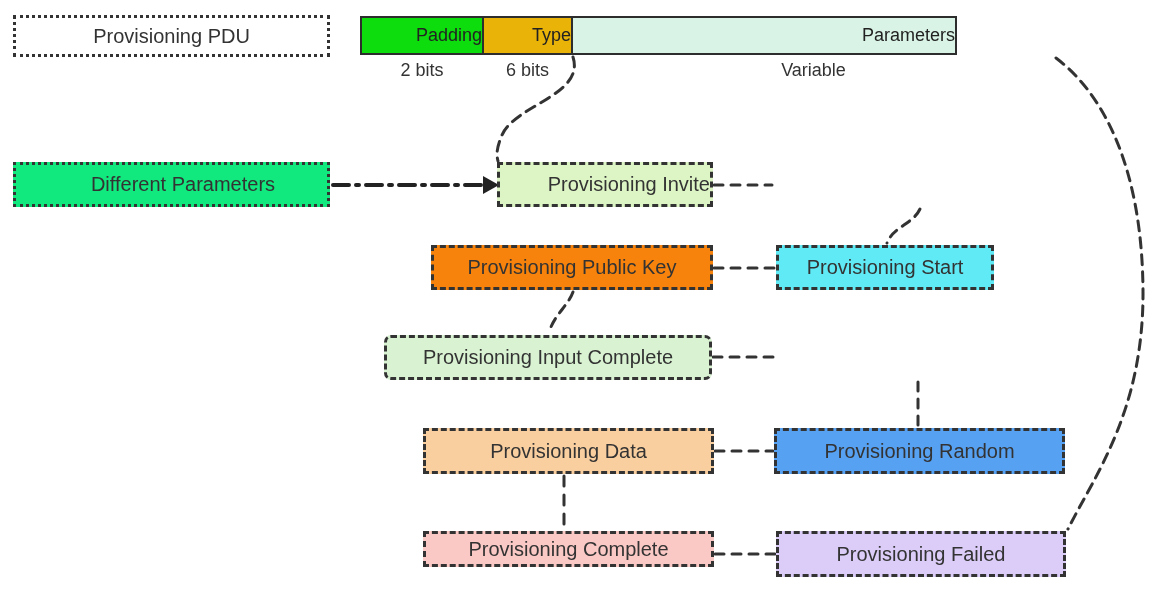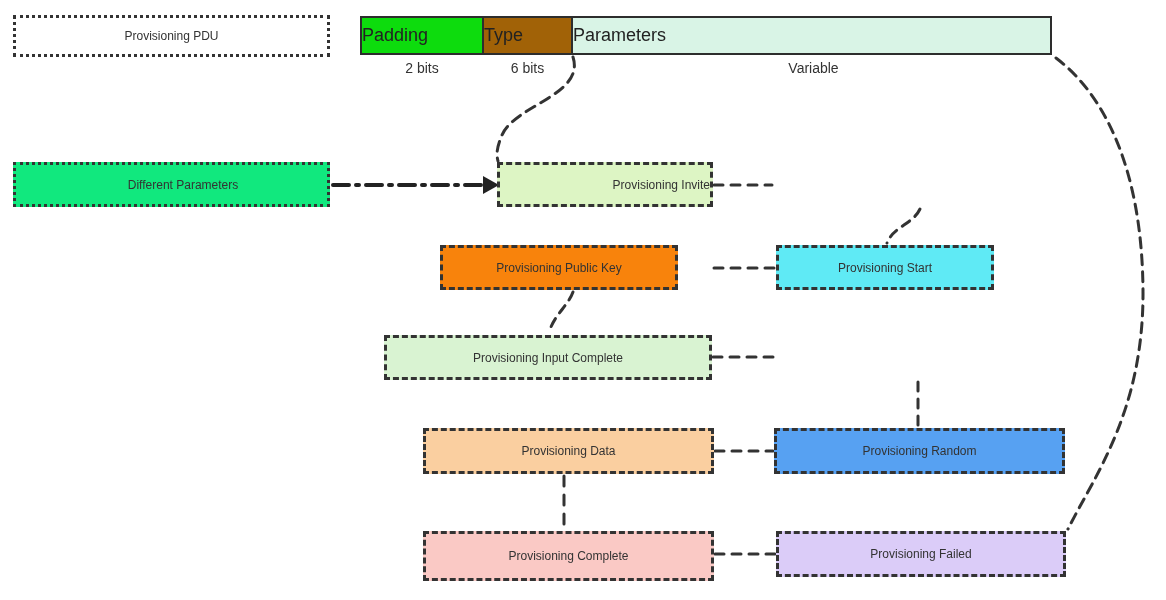--- a/index.html
+++ b/index.html
@@ -10,55 +10,55 @@
     font-family:"Liberation Sans","DejaVu Sans",sans-serif;
     color:#333333;
     overflow:hidden;
   }
   #connectors{position:absolute;left:0;top:0;width:1166px;height:600px;z-index:1;pointer-events:none;}
   .node{
     position:absolute;z-index:2;
     display:flex;align-items:center;justify-content:center;
     box-sizing:border-box;
     border:3px dashed #333333;
-    font-size:12px;color:#333333;
+    font-size:20px;color:#333333;
     white-space:nowrap;
   }
   .dotted{border-style:dotted;}
   .fieldbox{
     position:absolute;z-index:2;
-    display:flex;align-items:center;justify-content:flex-start;
+    display:flex;align-items:center;justify-content:flex-end;
     box-sizing:border-box;
     border:2px solid #2d2d2d;
     font-size:18px;color:#222222;
     white-space:nowrap;
   }
   .sizelabel{
     position:absolute;z-index:2;
-    font-size:14px;color:#333333;
+    font-size:18px;color:#333333;
     text-align:center;white-space:nowrap;
   }
   
   #legend-box        {left:13px;  top:15px;  width:317px; height:42px; background:#ffffff;}
   #field-padding     {left:360px; top:16px;  width:124px; height:39px;}
   #field-type        {left:482px; top:16px;  width:91px;  height:39px;}
-  #field-parameters  {left:571px; top:16px;  width:481px; height:39px;}
+  #field-parameters  {left:571px; top:16px;  width:386px; height:39px;}
   #size-padding      {left:360px; top:60px;  width:124px;}
   #size-type         {left:482px; top:60px;  width:91px;}
   #size-parameters   {left:571px; top:60px;  width:485px;}
   #source-box        {left:13px;  top:162px; width:317px; height:45px;padding-left:23px;}
   #node-invite       {left:497px; top:162px; width:216px; height:45px;justify-content:flex-end;}
   #node-capabilities {left:773px; top:162px; width:295px; height:45px;}
-  #node-public-key   {left:440px; top:245px; width:238px; height:45px;}
+  #node-public-key   {left:431px; top:245px; width:282px; height:45px;}
   #node-start        {left:776px; top:245px; width:218px; height:45px;}
   #node-input-complete{left:384px;top:335px; width:328px; height:45px;}
   #node-confirmation {left:774px; top:335px; width:292px; height:45px;}
   #node-data         {left:423px; top:428px; width:291px; height:46px;}
   #node-random       {left:774px; top:428px; width:291px; height:46px;}
-  #node-complete     {left:423px; top:531px; width:291px; height:50px;}
+  #node-complete     {left:423px; top:531px; width:291px; height:36px;}
   #node-failed       {left:776px; top:531px; width:290px; height:46px;}
 </style>
 </head>
 <body>
 
 <div id="canvas">
 
   <svg id="connectors" viewBox="0 0 1166 600" xmlns="http://www.w3.org/2000/svg">
 
     <path d="M 573,57 C 585,95 515,105 502,135 C 497,147 496,154 498,161" fill="none" stroke="#333333" stroke-width="3" stroke-dasharray="10 7" stroke-linecap="round"></path>
@@ -87,21 +87,21 @@
     <path d="M 715,554 L 775,554" fill="none" stroke="#333333" stroke-width="3" stroke-dasharray="9 8" stroke-linecap="round"></path>
   </svg>
 
   <div id="legend-box" class="node dotted">
     <span>Provisioning PDU</span>
   </div>
 
   <div id="field-padding" class="fieldbox" style="background-color: rgb(13, 220, 13);">
     <span>Padding</span>
   </div>
-  <div id="field-type" class="fieldbox" style="background-color: #a16207;">
+  <div id="field-type" class="fieldbox" style="background-color: #eab308;">
     <span>Type</span>
   </div>
   <div id="field-parameters" class="fieldbox" style="background-color: rgb(217, 244, 230);">
     <span>Parameters</span>
   </div>
   <div id="size-padding" class="sizelabel">2 bits</div>
   <div id="size-type" class="sizelabel">6 bits</div>
   <div id="size-parameters" class="sizelabel">Variable</div>
 
   <div id="source-box" class="node dotted" style="background-color: rgb(17, 232, 126);">
@@ -110,21 +110,21 @@
 
   <div id="node-invite" class="node" style="background-color: rgb(221, 245, 196);">
     <span>Provisioning Invite</span>
   </div>
   <div id="node-public-key" class="node" style="background-color: rgb(248, 131, 12);">
     <span>Provisioning Public Key</span>
   </div>
   <div id="node-start" class="node" style="background-color: rgb(95, 234, 245);">
     <span>Provisioning Start</span>
   </div>
-  <div id="node-input-complete" class="node" style="background-color: rgb(217, 243, 210);">
+  <div id="node-input-complete" class="node" style="background-color: rgb(217, 243, 210); border-radius: 7px;">
     <span>Provisioning Input Complete</span>
   </div>
   <div id="node-data" class="node" style="background-color: rgb(250, 207, 160);">
     <span>Provisioning Data</span>
   </div>
   <div id="node-random" class="node" style="background-color: rgb(87, 161, 242);">
     <span>Provisioning Random</span>
   </div>
   <div id="node-complete" class="node" style="background-color: rgb(250, 201, 197);">
     <span>Provisioning Complete</span>

